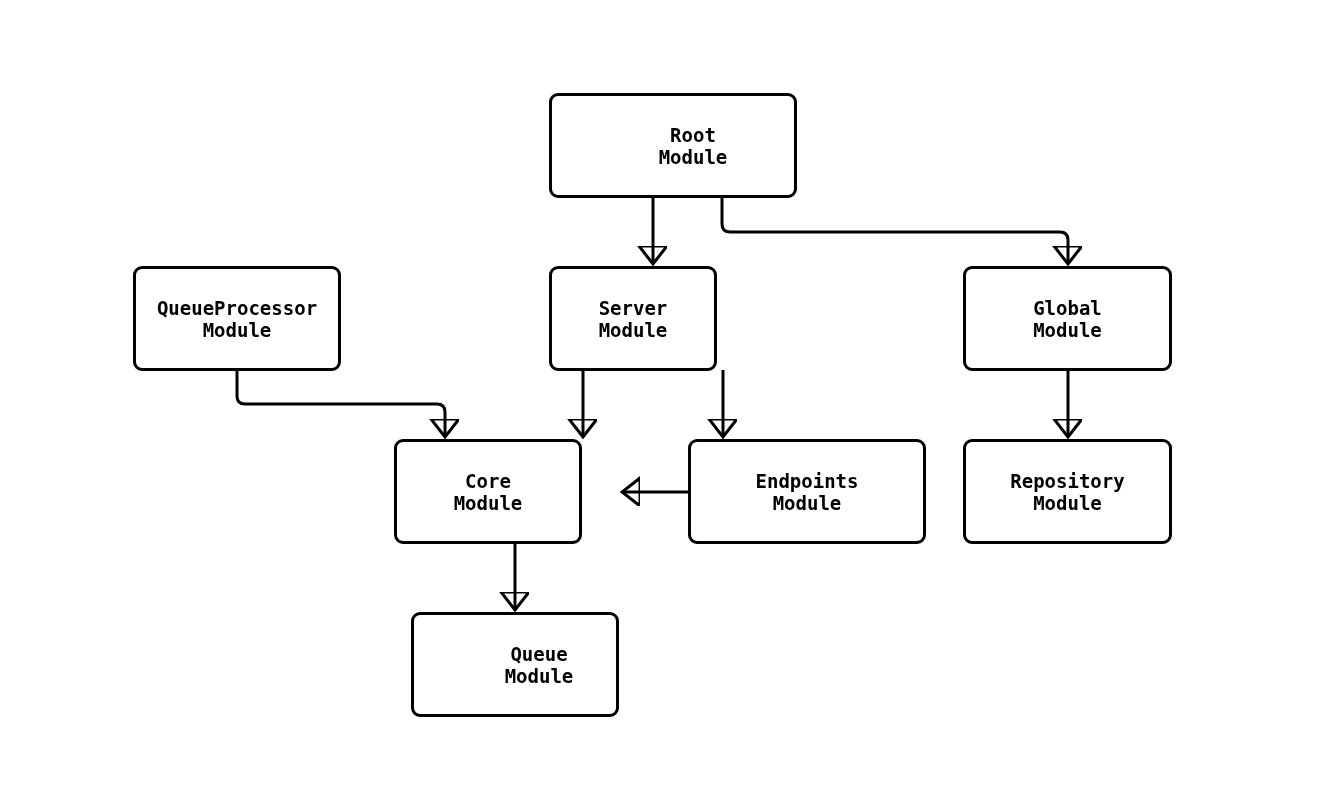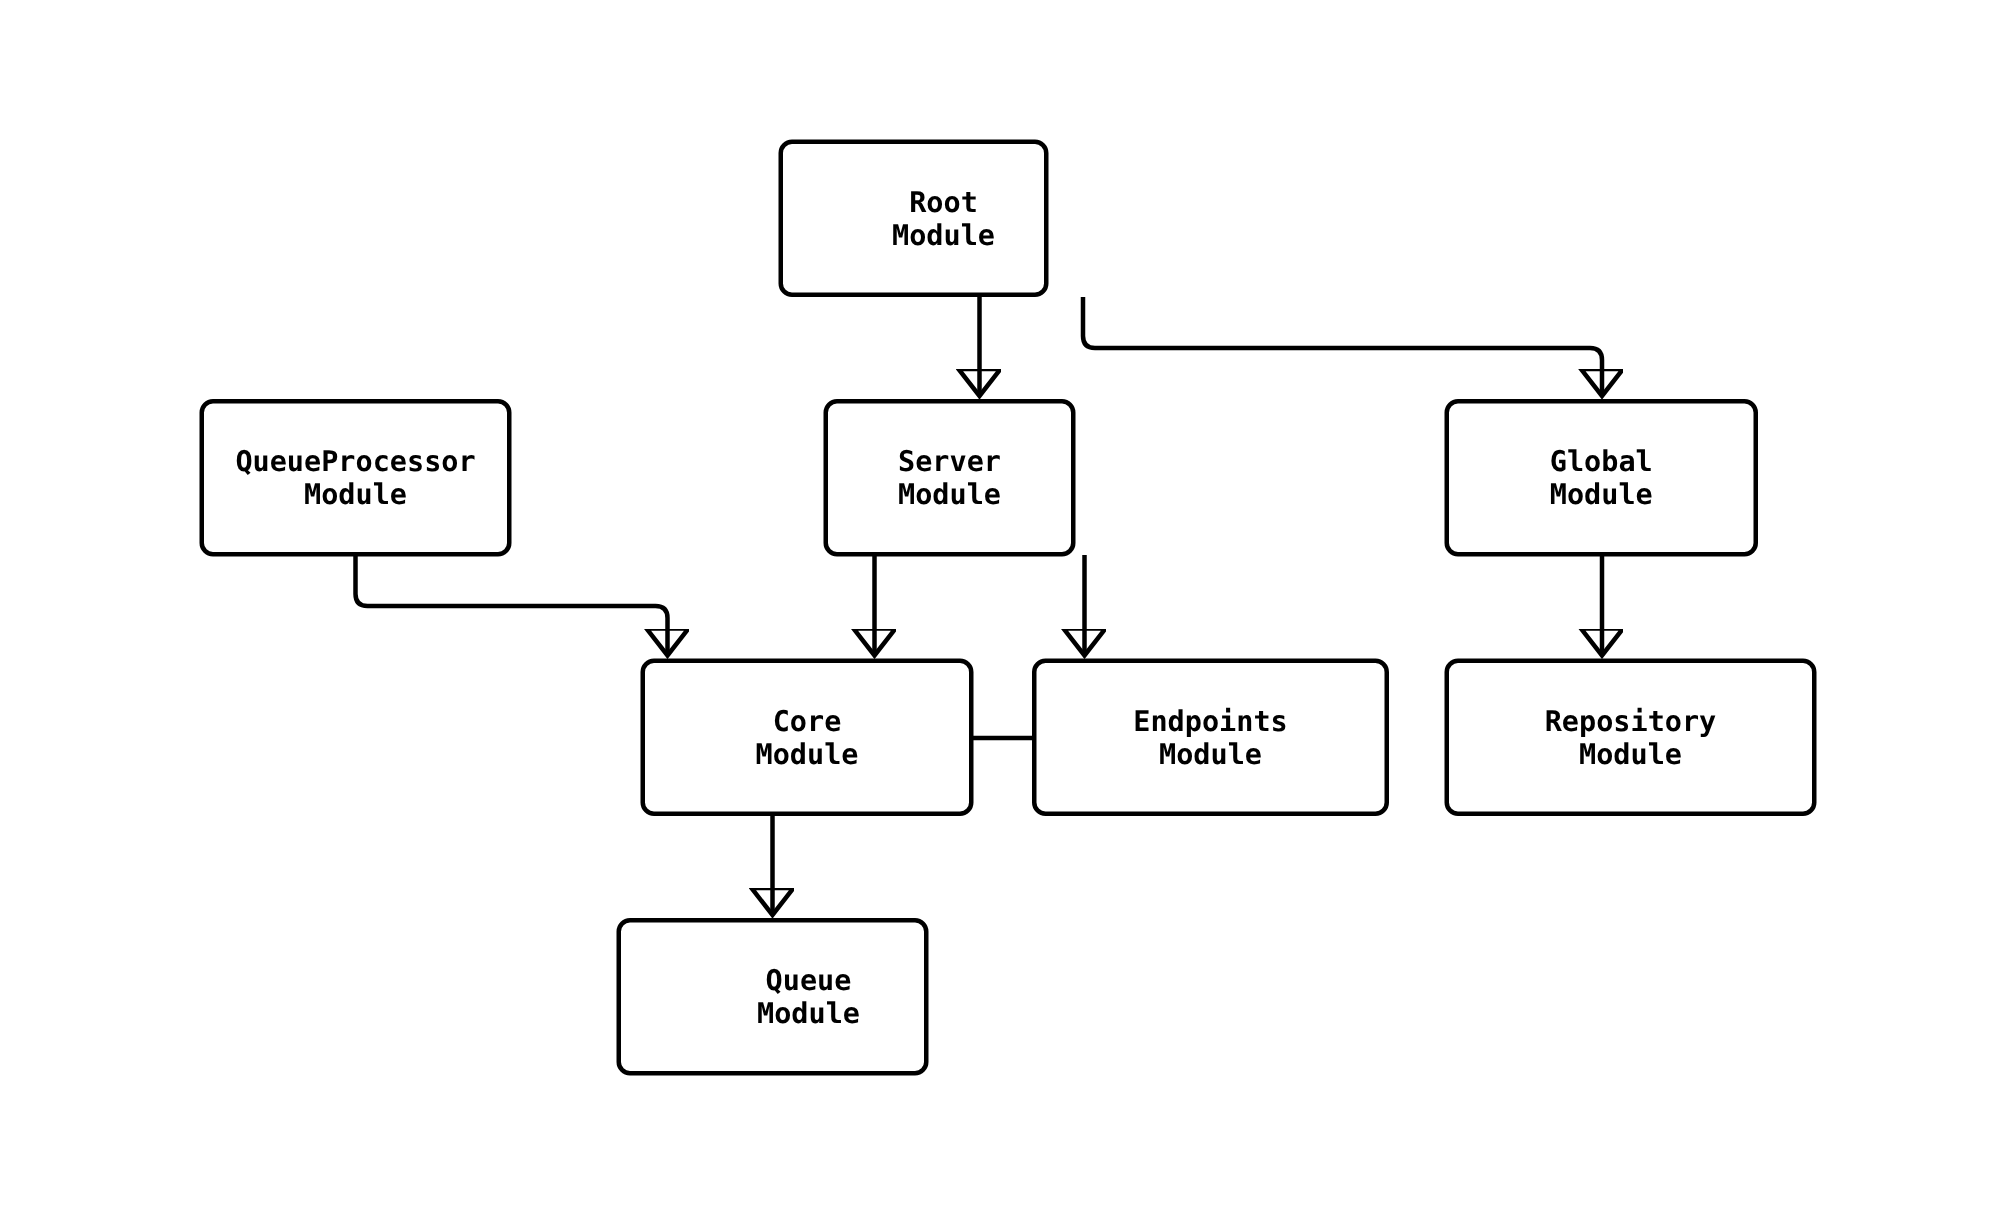--- a/index.html
+++ b/index.html
@@ -37,27 +37,27 @@
     align-items: center;
     justify-content: center;
     text-align: center;
     font-size: 19px;
     font-weight: bold;
     line-height: 22px;
     color: #000000;
     white-space: pre-line;
   }
   
-  .n-root          { left: 519px; top:  93px; width: 180px; height: 105px; padding-left: 40px; }
+  .n-root          { left: 549px; top:  93px; width: 248px; height: 105px; padding-left: 40px; }
   .n-server        { left: 549px; top: 266px; width: 168px; height: 105px; }
   .n-queueprocessor{ left: 133px; top: 266px; width: 208px; height: 105px; }
   .n-global        { left: 963px; top: 266px; width: 209px; height: 105px; }
-  .n-core          { left: 427px; top: 439px; width: 222px; height: 105px; }
+  .n-core          { left: 394px; top: 439px; width: 188px; height: 105px; }
   .n-endpoints     { left: 688px; top: 439px; width: 238px; height: 105px; }
-  .n-repository    { left: 963px; top: 439px; width: 248px; height: 105px; }
+  .n-repository    { left: 963px; top: 439px; width: 209px; height: 105px; }
   .n-queue         { left: 411px; top: 612px; width: 208px; height: 105px; padding-left: 48px; }
 </style>
 </head>
 <body>
 
 <div class="canvas">
 
   <svg class="edges" viewBox="0 0 1337 809" xmlns="http://www.w3.org/2000/svg">
     <defs>
       <marker id="arrow" markerUnits="userSpaceOnUse" markerWidth="20" markerHeight="30" refX="18" refY="14" orient="auto">

